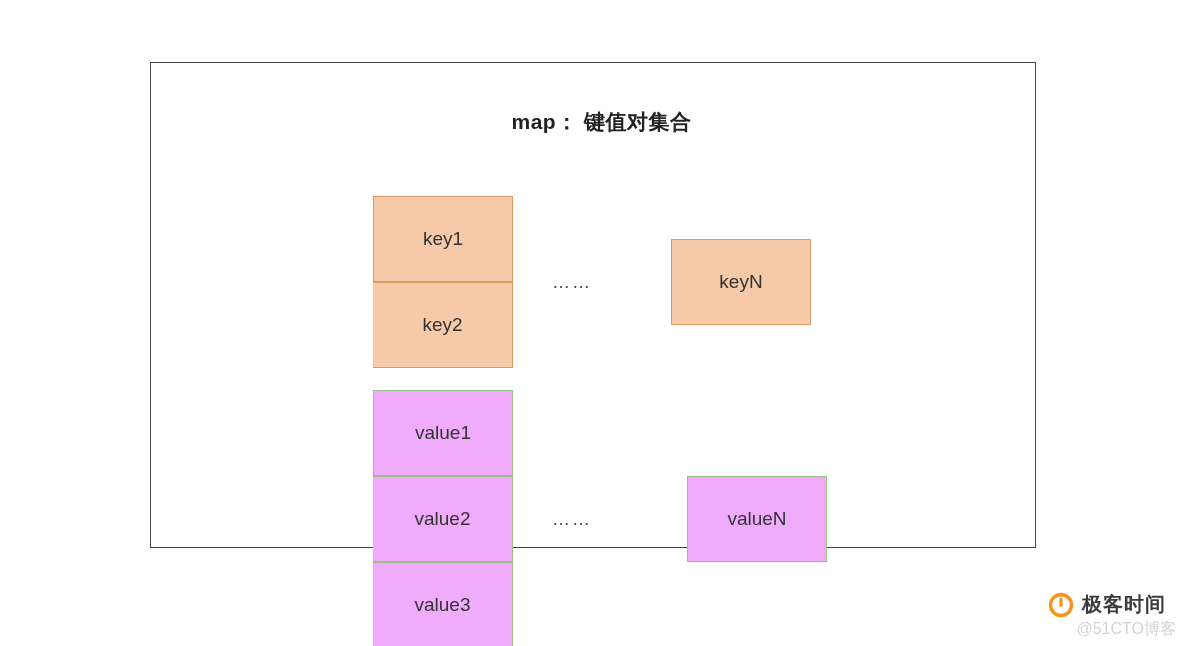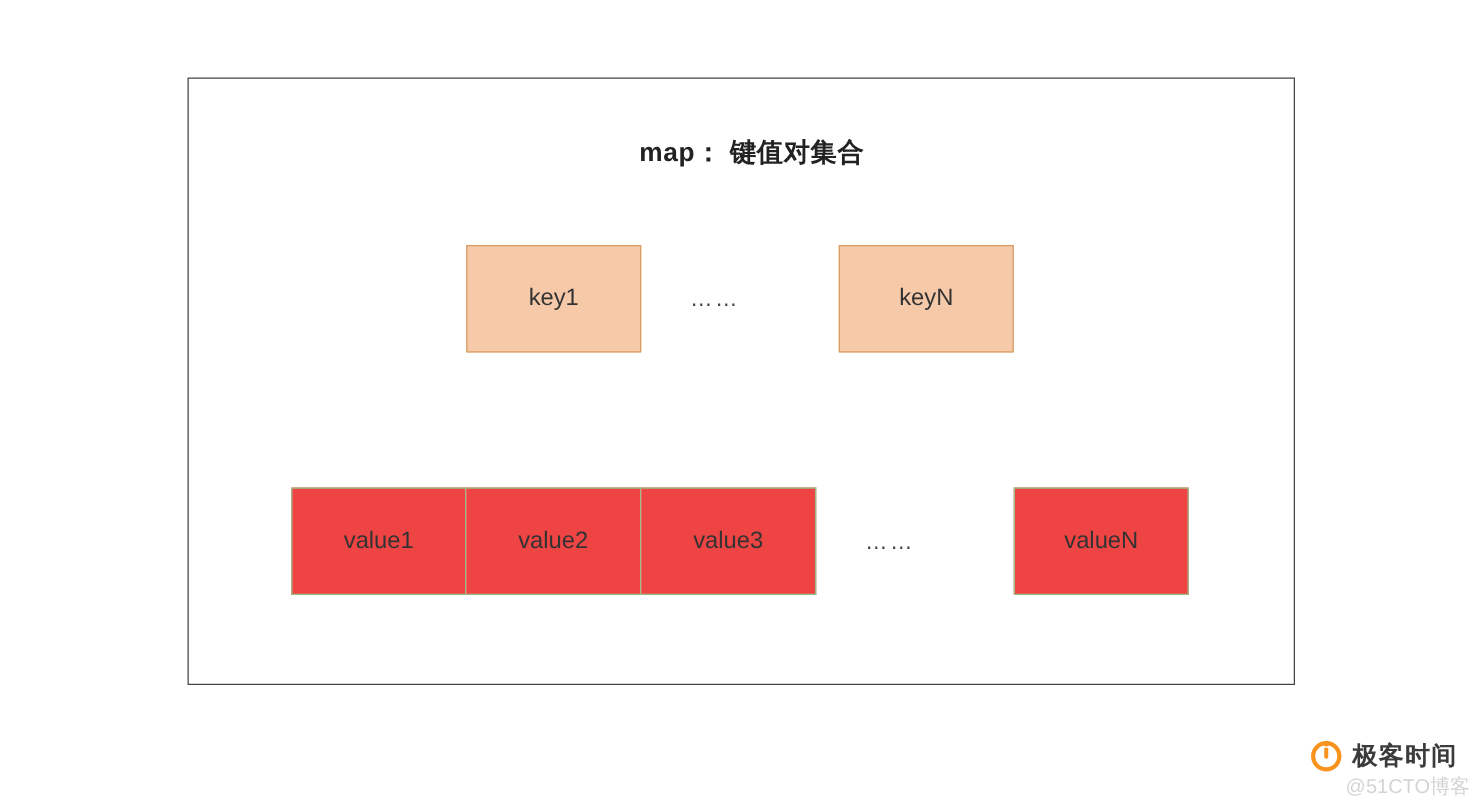--- a/index.html
+++ b/index.html
@@ -27,42 +27,42 @@
   }
   .row {
     position: absolute;
     left: 0; width: 1184px;
     display: flex;
     justify-content: center;
     align-items: center;
   }
   .row.keys   { top: 196px; }
   .row.values { top: 390px; }
-  .group { display: flex; }
+  .group { display: flex; flex-direction: column; }
   .cell {
     width: 140px;
     height: 86px;
     display: flex;
     align-items: center;
     justify-content: center;
     font-size: 19px;
     color: #333;
     border: 1px solid;
   }
   .group .cell + .cell { border-left: none; }
   .ellipsis {
     width: 118px;
     text-align: center;
     font-size: 18px;
     color: #444;
     letter-spacing: 2px;
   }
   .single { display: flex; padding-left: 40px; }
   .key-cell   { background: #f6c9a9; border-color: #d99b62; }
-  .value-cell { background: #ef4444; border-color: #98bf86; }
+  .value-cell { background: #f0abfc; border-color: #98bf86; margin-left: 16px; }
   .logo {
     position: absolute;
     right: 18px;
     bottom: 28px;
     display: flex;
     align-items: center;
     gap: 8px;
     justify-content: center;
   }
   .logo svg { display: block; }
@@ -80,20 +80,21 @@
 
 <div class="canvas">
 
   <div class="frame"></div>
 
   <div class="title">map： 键值对集合</div>
 
   <div class="row keys">
     <div class="group">
       <div class="cell key-cell">key1</div>
+      <div class="cell key-cell">key2</div>
     </div>
     <div class="ellipsis">……</div>
     <div class="single">
       <div class="cell key-cell">keyN</div>
     </div>
   </div>
 
   <div class="row values">
     <div class="group">
       <div class="cell value-cell">value1</div>

